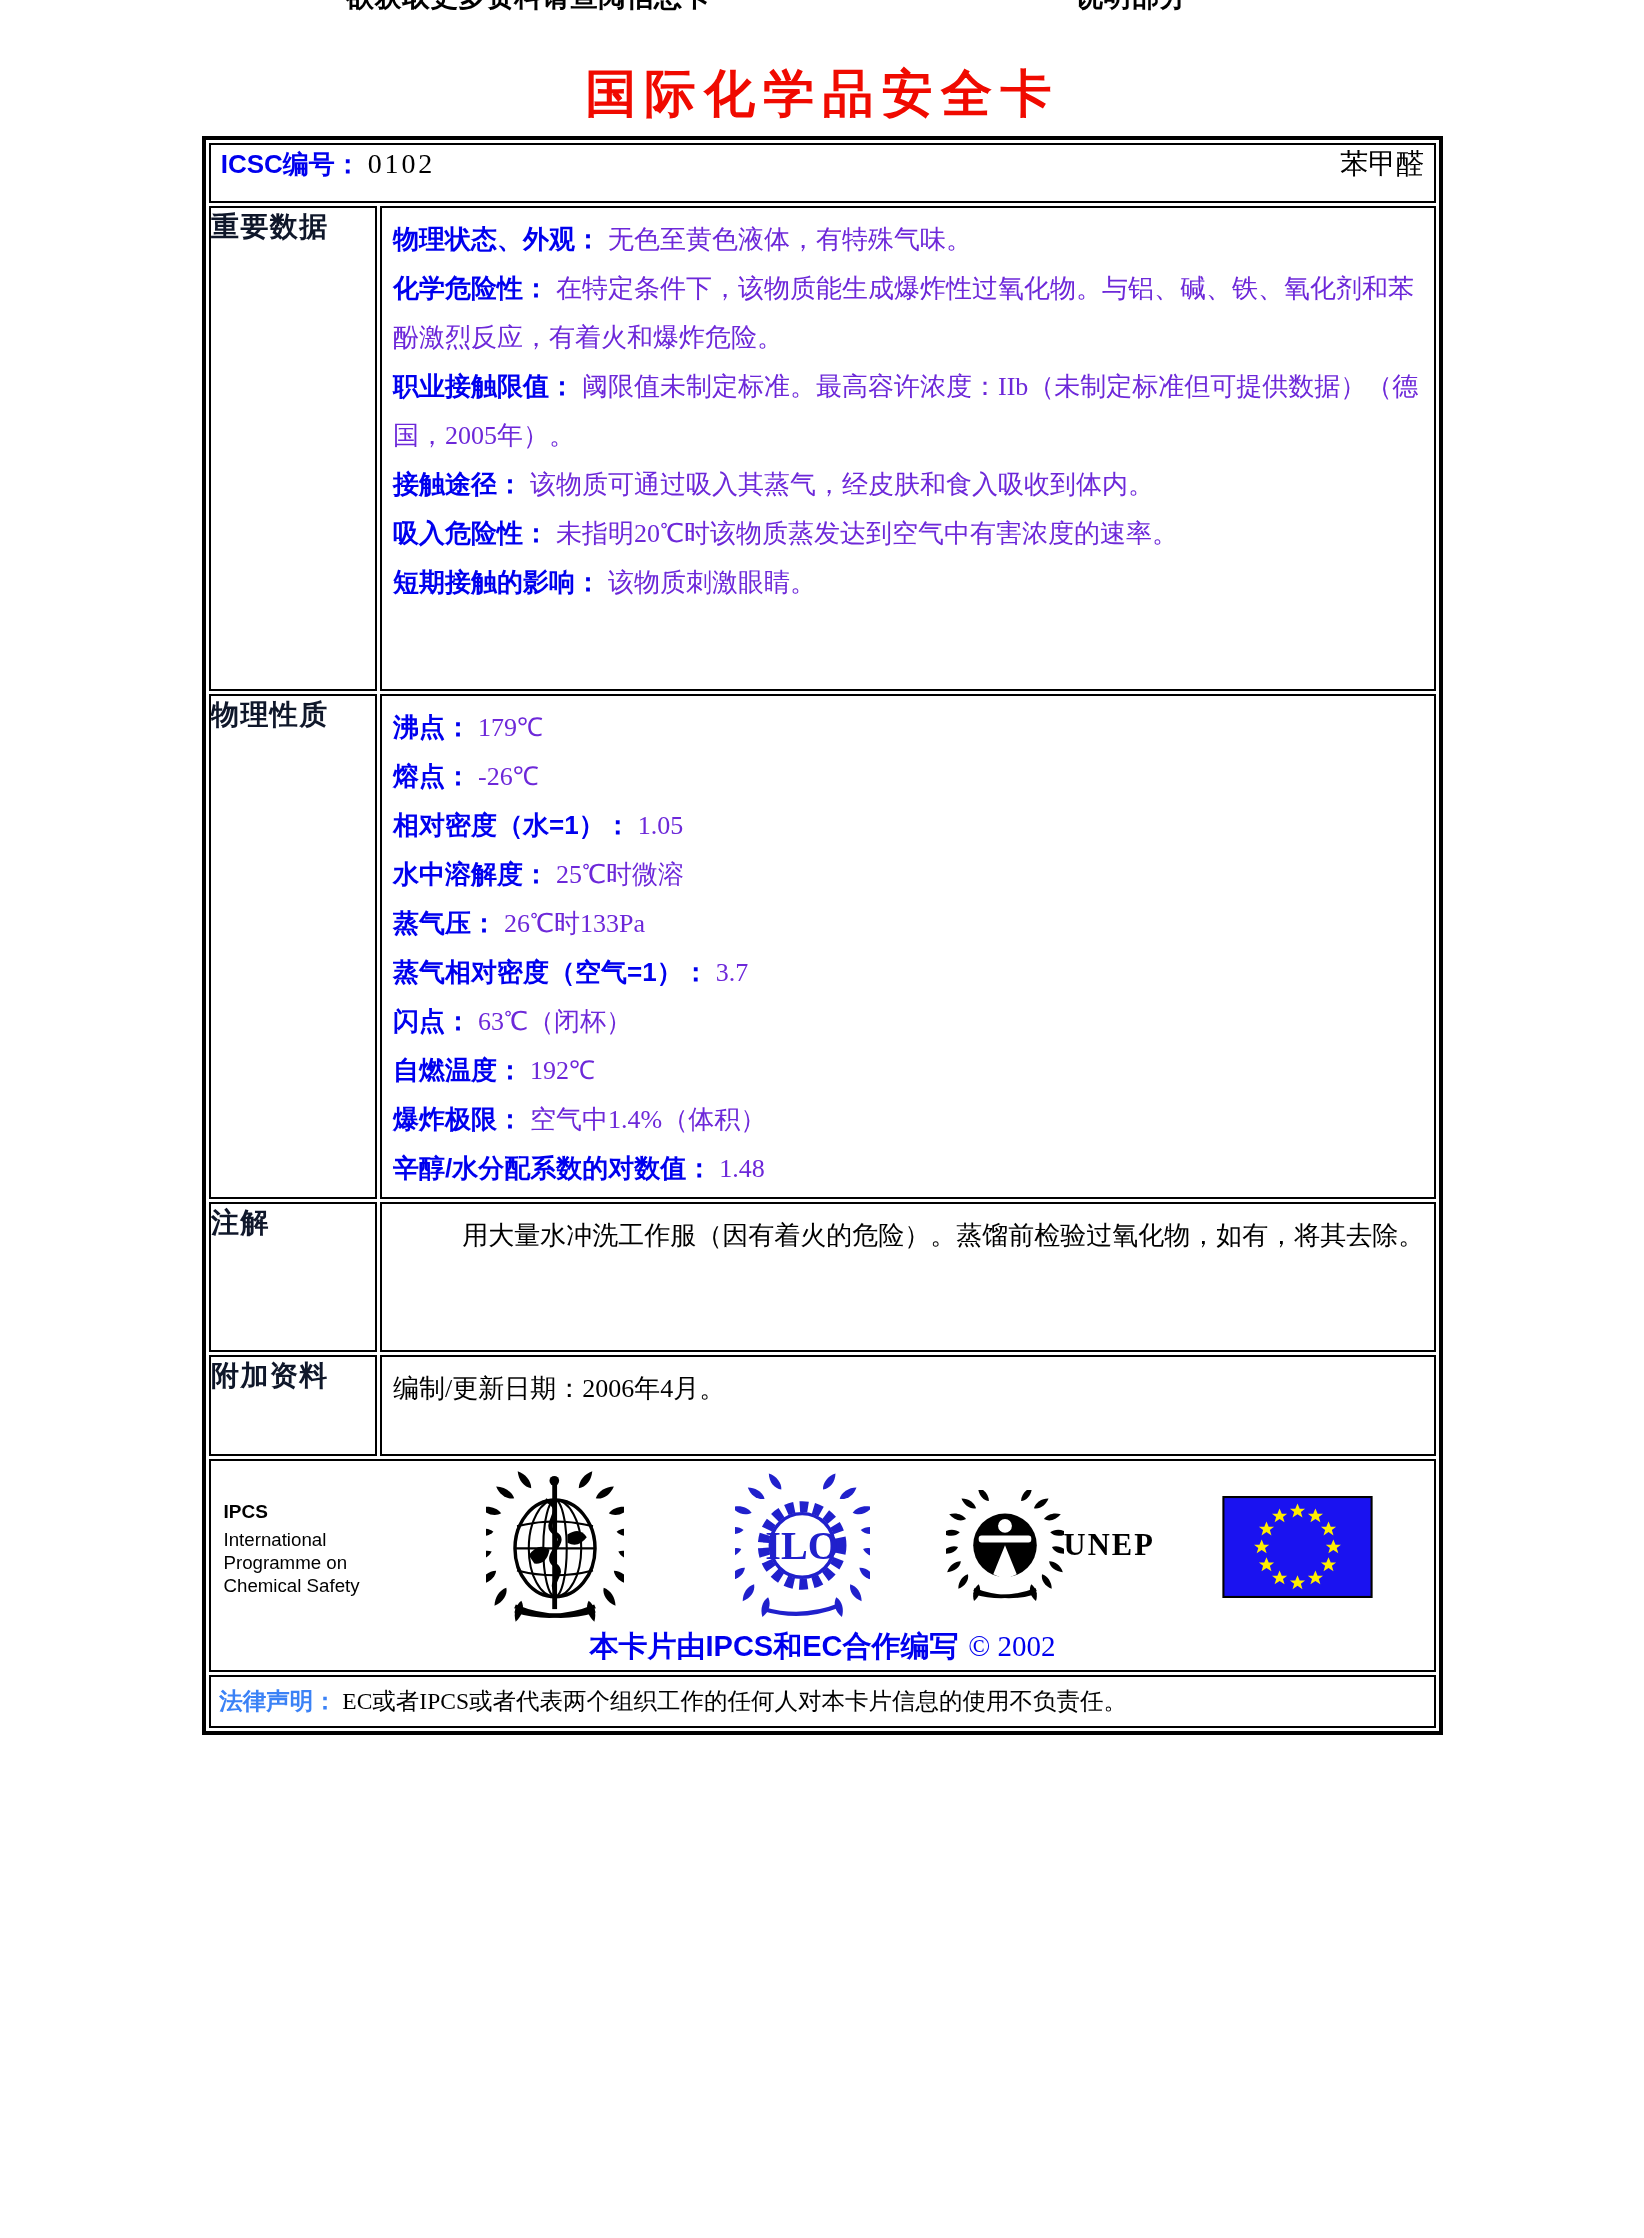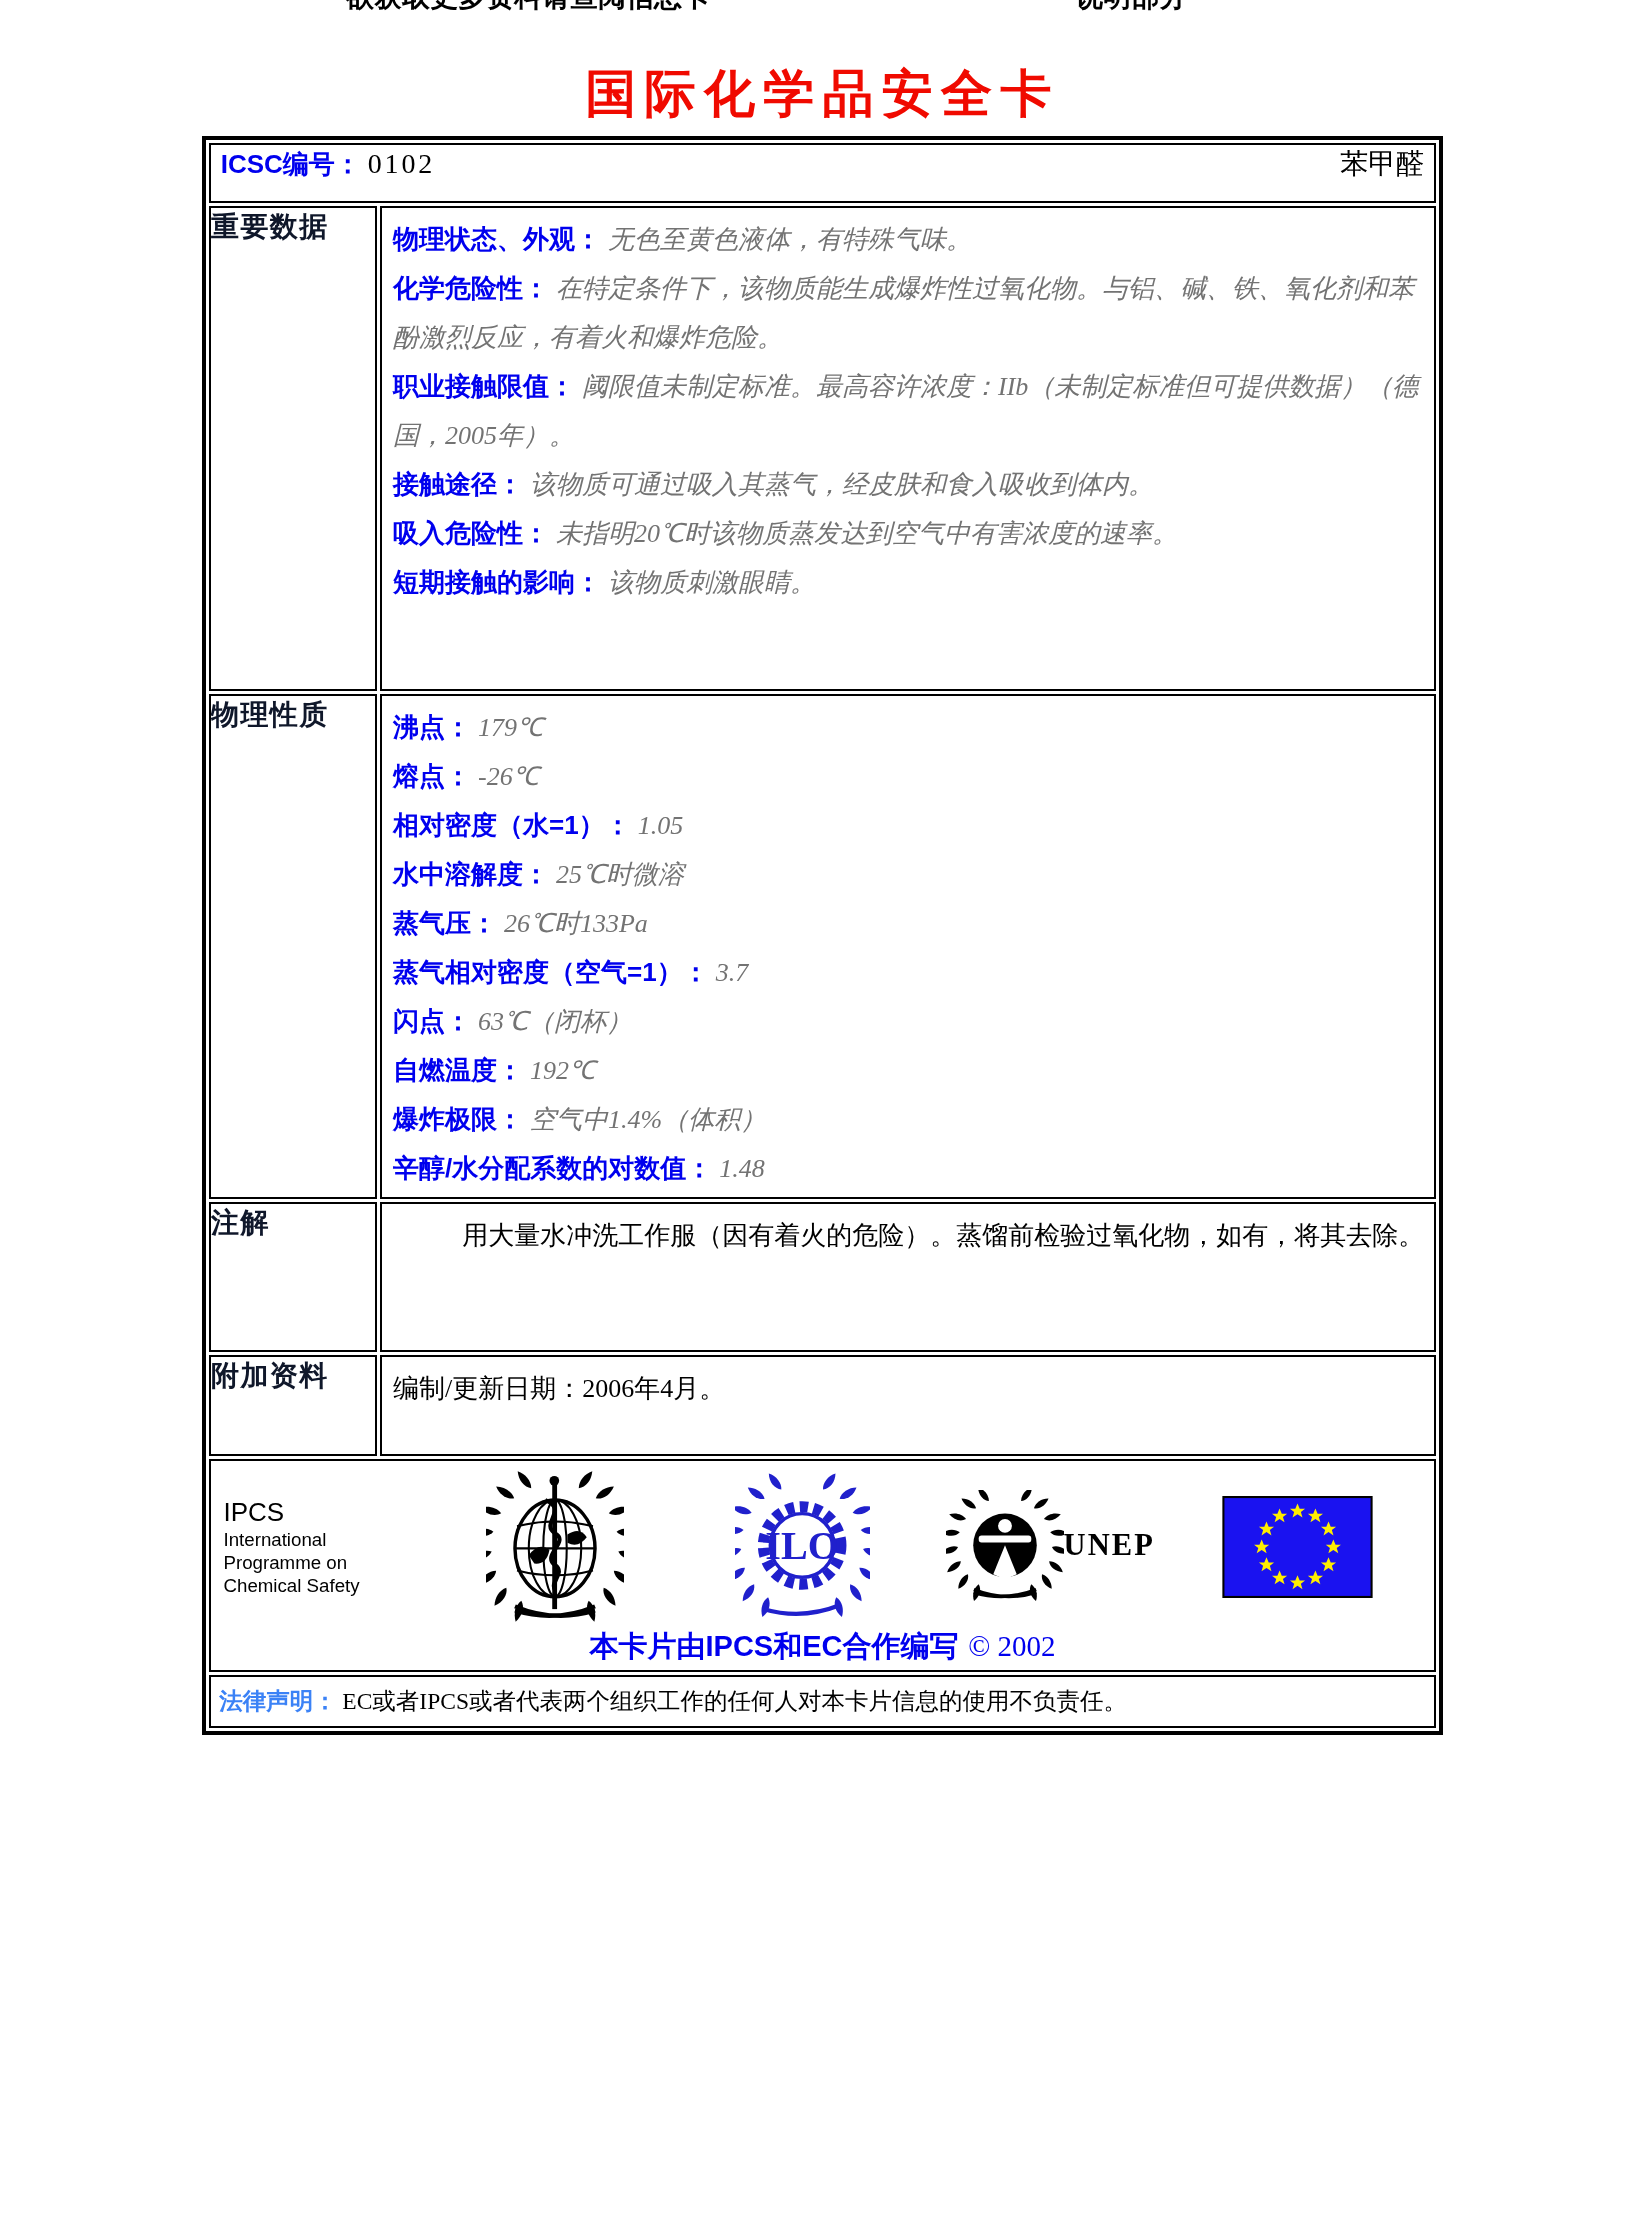--- a/index.html
+++ b/index.html
@@ -70,33 +70,33 @@
     font-weight: bold; font-size: 28px;
     letter-spacing: 1.4px;
   }
 
   
   td.content { padding: 7px 9.7px 4.2px 11px; font-size: 26px; line-height: 49px; }
   .kv .k {
     color: #0000ee; font-family: "Liberation Sans", sans-serif;
     font-weight: bold; font-size: 26px; padding-right: 7px;
   }
-  .kv .v { color: #737373; font-style: italic; }
+  .kv .v { color: #6d28d9; }
 
   td.h-important { height: 485px; }
   td.h-physical  { height: 483px; }
   td.h-env       { height: 109px; }
   td.h-notes     { height: 150px; text-align: right; }
   td.h-add       { height: 101px; }
 
   
   td.logos-cell { height: 193px; padding: 9.7px 12.5px 2.8px 12.5px; }
   .logos-flex { display: flex; align-items: center; }
   .ipcs-block { width: 208px; font-family: "Liberation Sans", sans-serif; }
-  .ipcs-acronym { font-weight: normal; font-size: 26px; line-height: 30.5px; }
+  .ipcs-acronym { font-weight: bold; font-size: 19px; line-height: 30.5px; }
   .ipcs-line { font-size: 18.7px; line-height: 23px; }
   .logo-slot { flex: 1; display: flex; justify-content: center; align-items: center; }
   .caption { text-align: center; margin-top: 4.2px; font-size: 29px; color: #0000ee; }
   .caption .cap-zh { font-family: "Liberation Sans", sans-serif; font-weight: bold; }
   .caption .cap-year { font-family: "Liberation Serif", serif; padding-left: 9.7px; }
 
   
   td.legal-cell { height: 53px; padding: 8.3px 8.3px 0 8.3px; font-size: 23.5px; vertical-align: middle; }
   .legal-label {
     font-family: "Liberation Sans", sans-serif; font-weight: bold;

